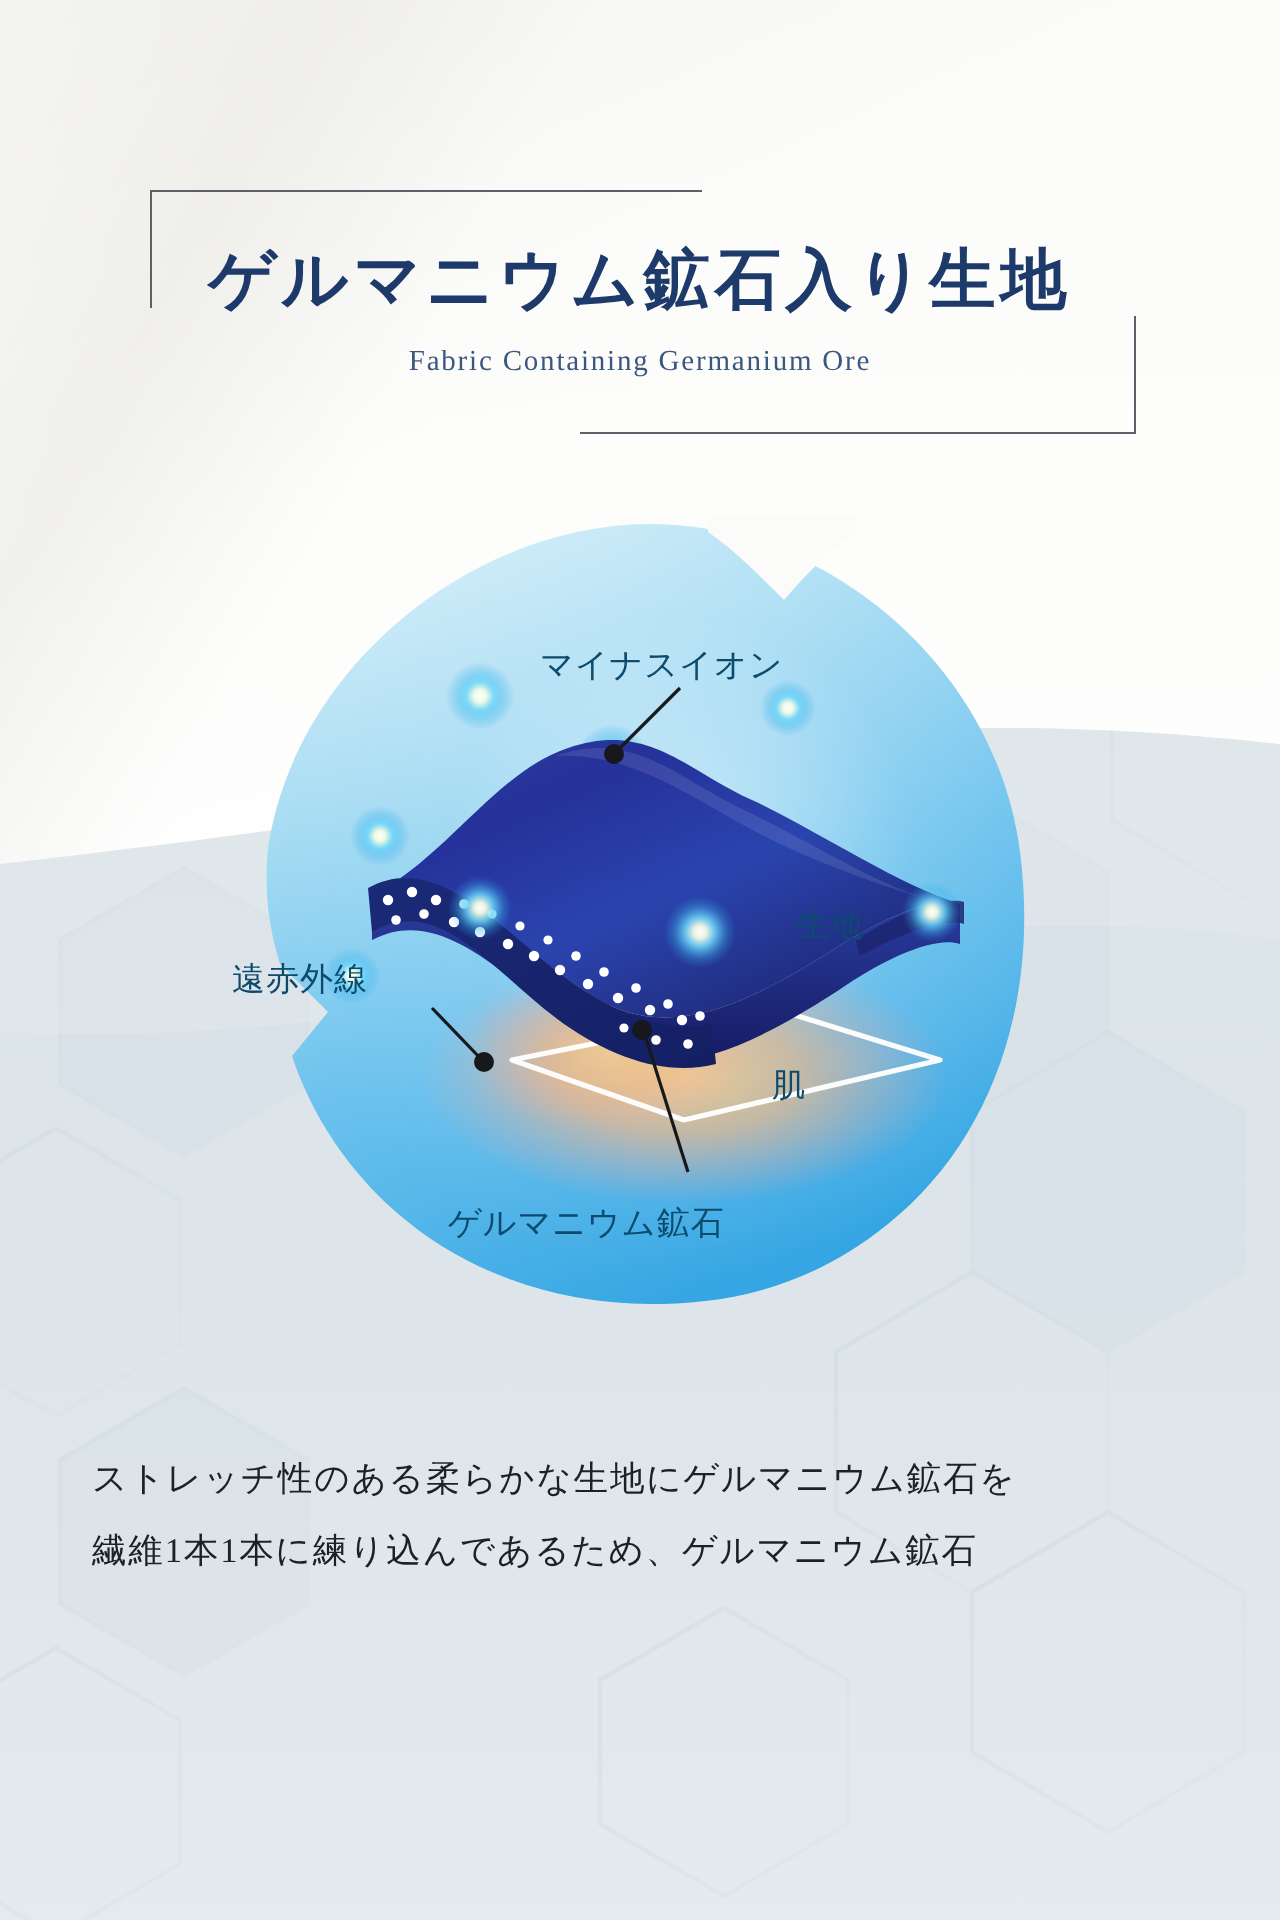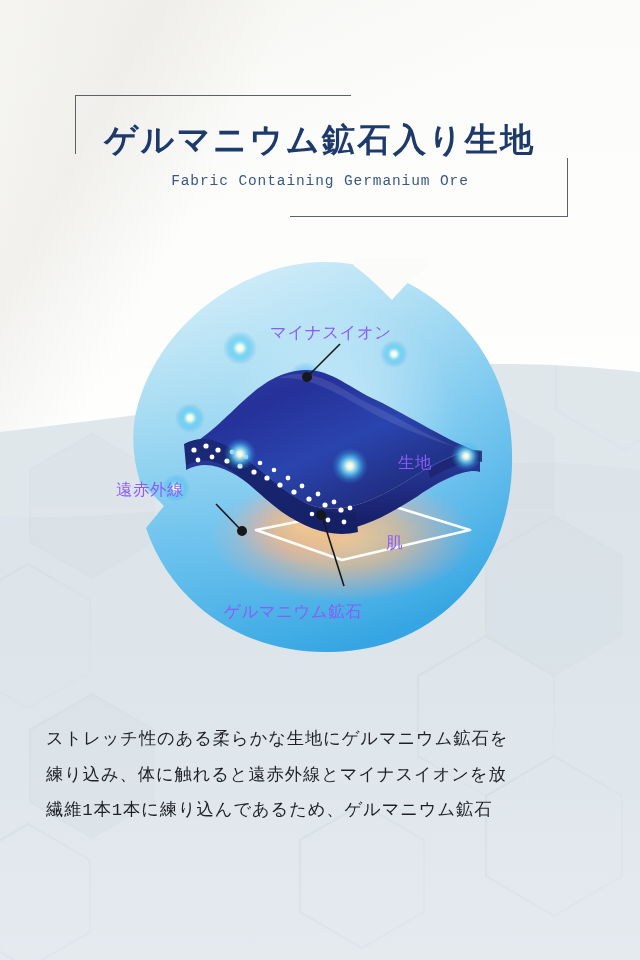--- a/index.html
+++ b/index.html
@@ -78,52 +78,52 @@
   }
   .title-en {
     position: absolute;
     left: 0; top: 173px;
     width: 640px;
     text-align: center;
     font-size: 14.5px;
     font-weight: 400;
     letter-spacing: 0.9px;
     color: #3b5780;
-    font-family: Liberation Mono, monospace;
+    font-family: Liberation Serif, serif;
     white-space: nowrap;
   }
 
   
   .illus {
     position: absolute;
     left: 128px; top: 258px;
     width: 394px; height: 396px;
   }
   .illus svg { display: block; }
 
   .illus-label {
     position: absolute;
     font-family: "DejaVu Sans", "Liberation Sans", sans-serif;
     font-size: 16.5px;
-    color: #8b5cf6;
+    color: #0c4a6e;
     letter-spacing: 0.5px;
     white-space: nowrap;
   }
   .lbl-ion   { left: 270px; top: 322px; }
   .lbl-kiji  { left: 398px; top: 452px; }
   .lbl-far   { left: 116px; top: 479px; }
   .lbl-skin  { left: 386px; top: 532px; }
   .lbl-ore   { left: 224px; top: 586px; margin-top: 15px; }
 
   
   .body-copy {
     position: absolute;
     left: 46px; top: 722px;
     width: 560px;
-    font-family: Liberation Mono, monospace;
+    font-family: Liberation Serif, serif;
     font-size: 17.3px;
     line-height: 35.5px;
     letter-spacing: 0.9px;
     color: #1e2024;
   }
   .body-copy p { margin: 0; }
 </style>
 </head>
 <body>
 
@@ -367,17 +367,16 @@
   </div>
 
   <div class="illus-label lbl-ion">マイナスイオン</div>
   <div class="illus-label lbl-kiji">生地</div>
   <div class="illus-label lbl-far">遠赤外線</div>
   <div class="illus-label lbl-skin">肌</div>
   <div class="illus-label lbl-ore">ゲルマニウム鉱石</div>
 
   <div class="body-copy">
     <p>ストレッチ性のある柔らかな生地にゲルマニウム鉱石を</p>
-    <p>練り込み、体に触れると遠赤外線とマイナスイオンを放</p>
     <p>繊維1本1本に練り込んであるため、ゲルマニウム鉱石</p>
   </div>
 
 </div>
 
 </body></html>

